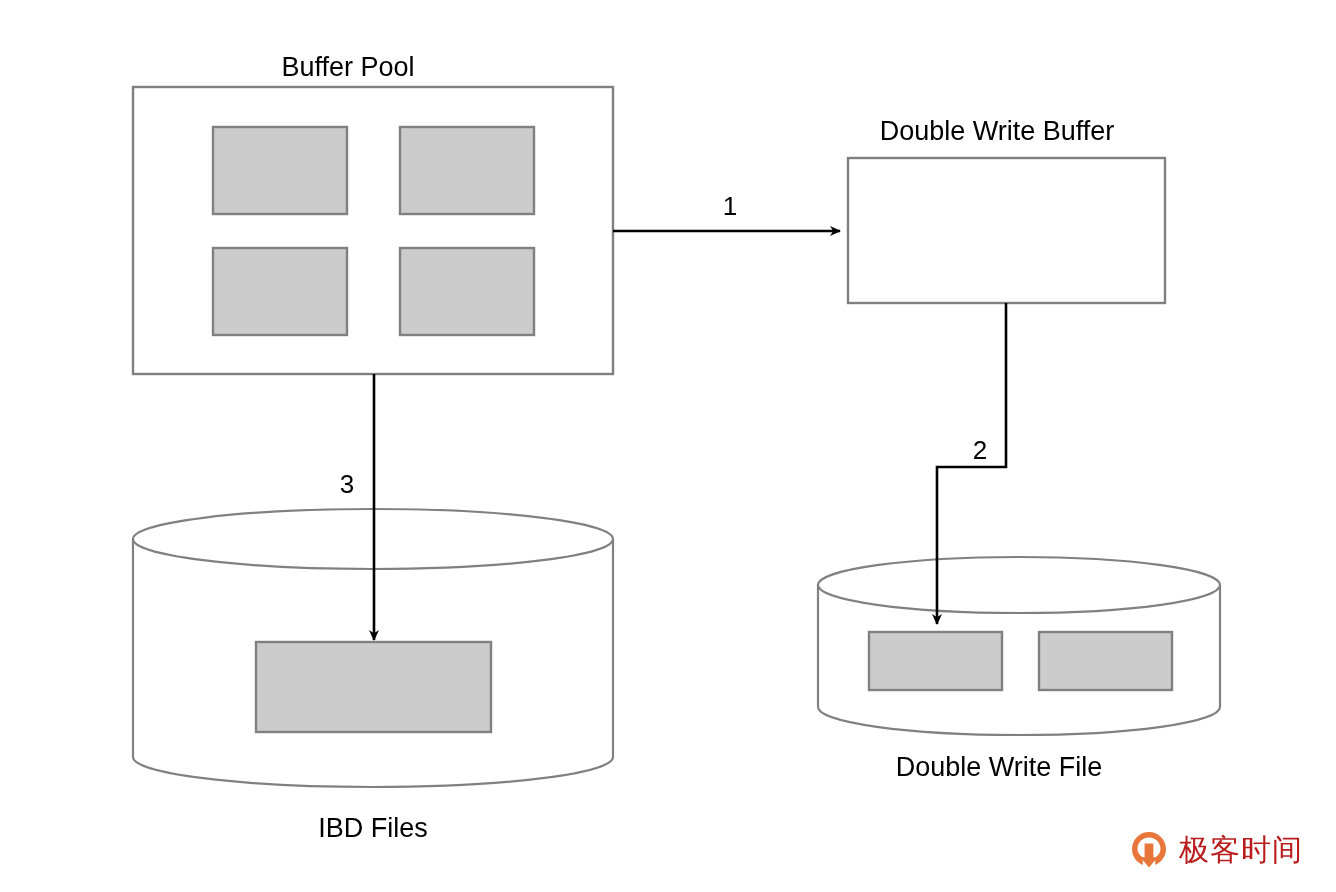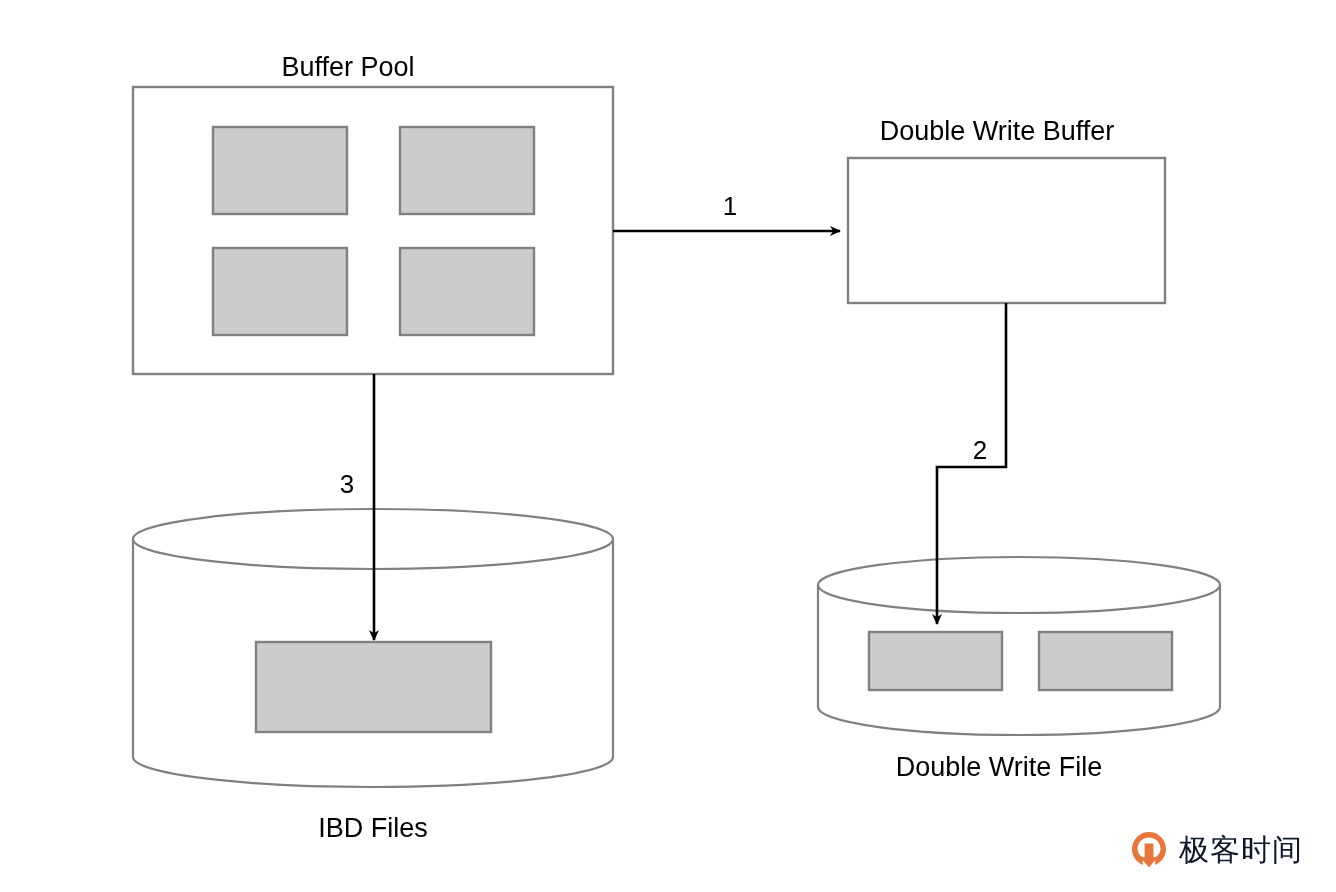--- a/index.html
+++ b/index.html
@@ -44,21 +44,21 @@
     position: absolute;
     display: flex;
     align-items: center;
     gap: 9px;
     left: 1128px;
     top: 817px;
   }
   .wm-text {
     font-family: Liberation Sans, sans-serif;
     font-size: 30px;
-    color: #0f172a;
+    color: #b91c1c;
     letter-spacing: 1px;
     line-height: 1;
     white-space: nowrap;
   }
 </style>
 </head>
 <body>
 
 <div id="canvas-root">
 

